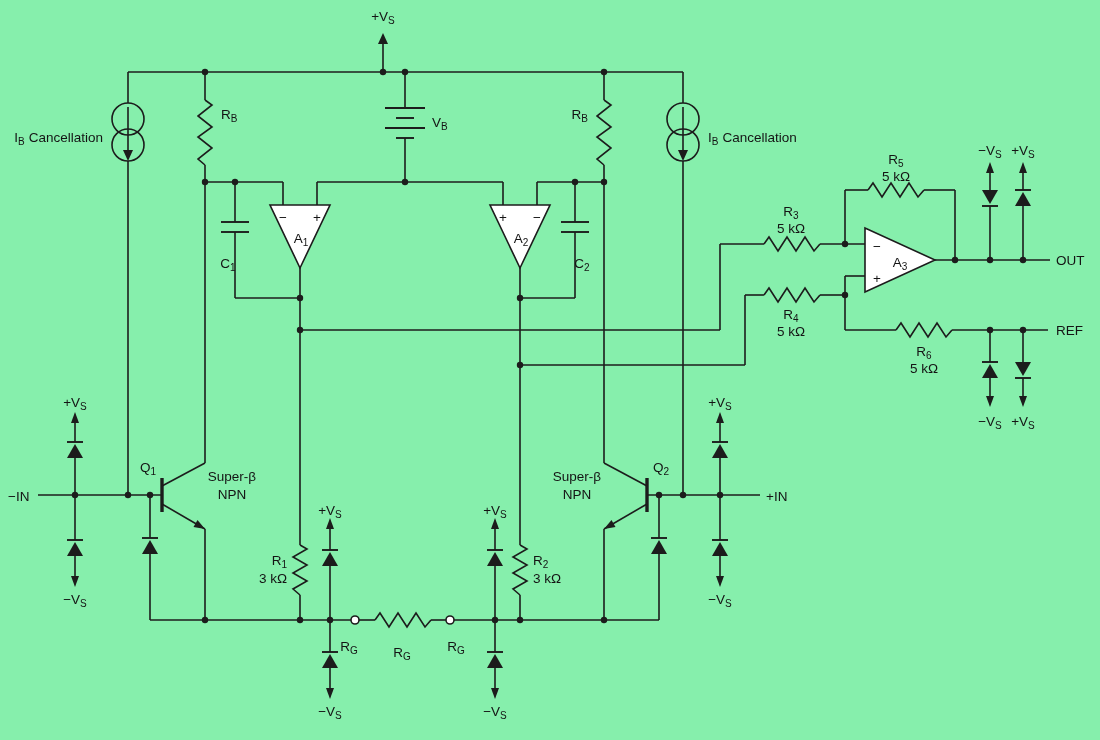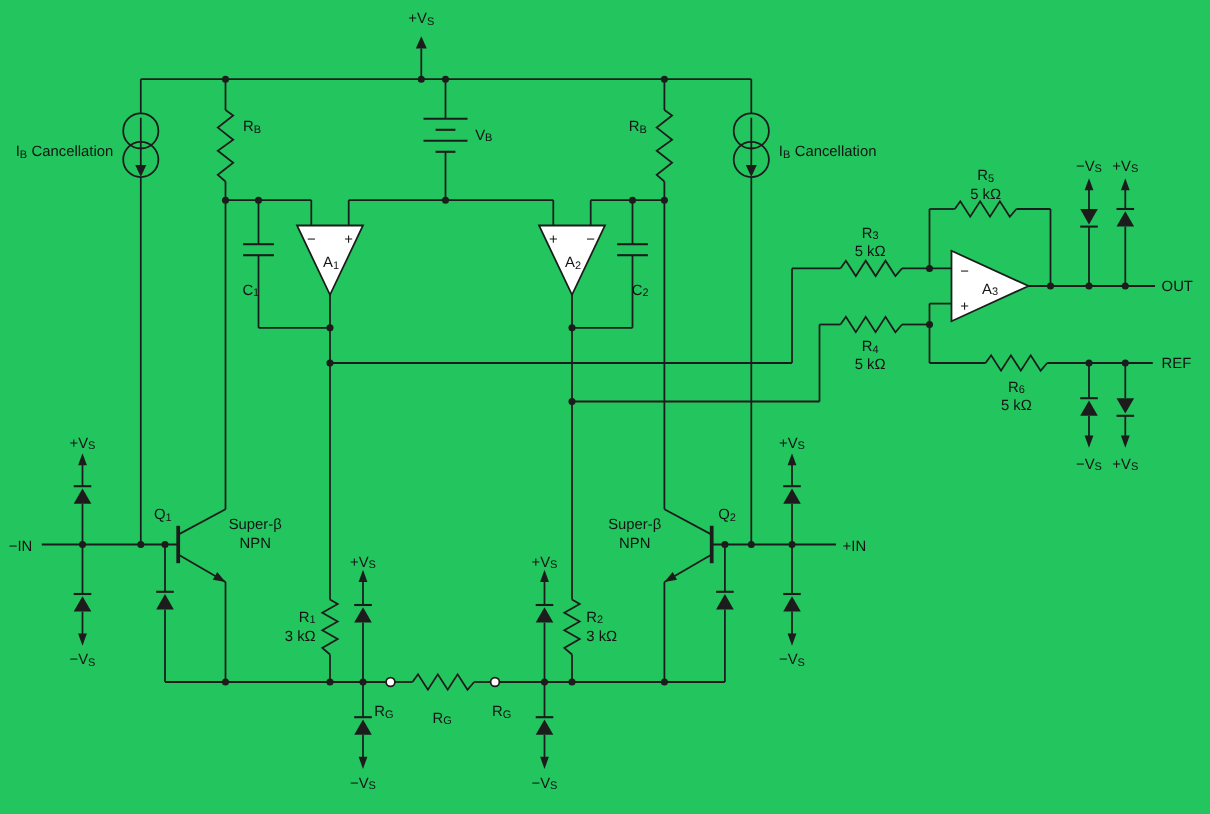--- a/index.html
+++ b/index.html
@@ -1,16 +1,16 @@
 <!DOCTYPE html>
 <html><head>
 <meta charset="utf-8">
 <style>
   html,body{margin:0;padding:0;background:#ffffff;}
-  .page{width:1100px;height:740px;background:#22c55e;position:relative;overflow:hidden;}
+  .page{width:1100px;height:740px;background:#86efac;position:relative;overflow:hidden;}
   svg{display:block;}
   .w{stroke:#1c1c1c;stroke-width:1.6;fill:none;}
   .sym{stroke:#1c1c1c;stroke-width:1.6;fill:none;stroke-linejoin:miter;}
   .wht{fill:#ffffff;stroke:#1c1c1c;stroke-width:1.6;}
   .open{fill:none;stroke:#1c1c1c;stroke-width:1.6;}
   .blk{fill:#1c1c1c;stroke:none;}
   .bar{stroke:#1c1c1c;stroke-width:1.9;fill:none;}
   .thick{stroke:#1c1c1c;stroke-width:3.4;fill:none;}
   .dot{fill:#1c1c1c;stroke:none;}
   .lbl{font-family:"Liberation Sans","DejaVu Sans",sans-serif;font-size:13.5px;fill:#141414;dominant-baseline:central;}

